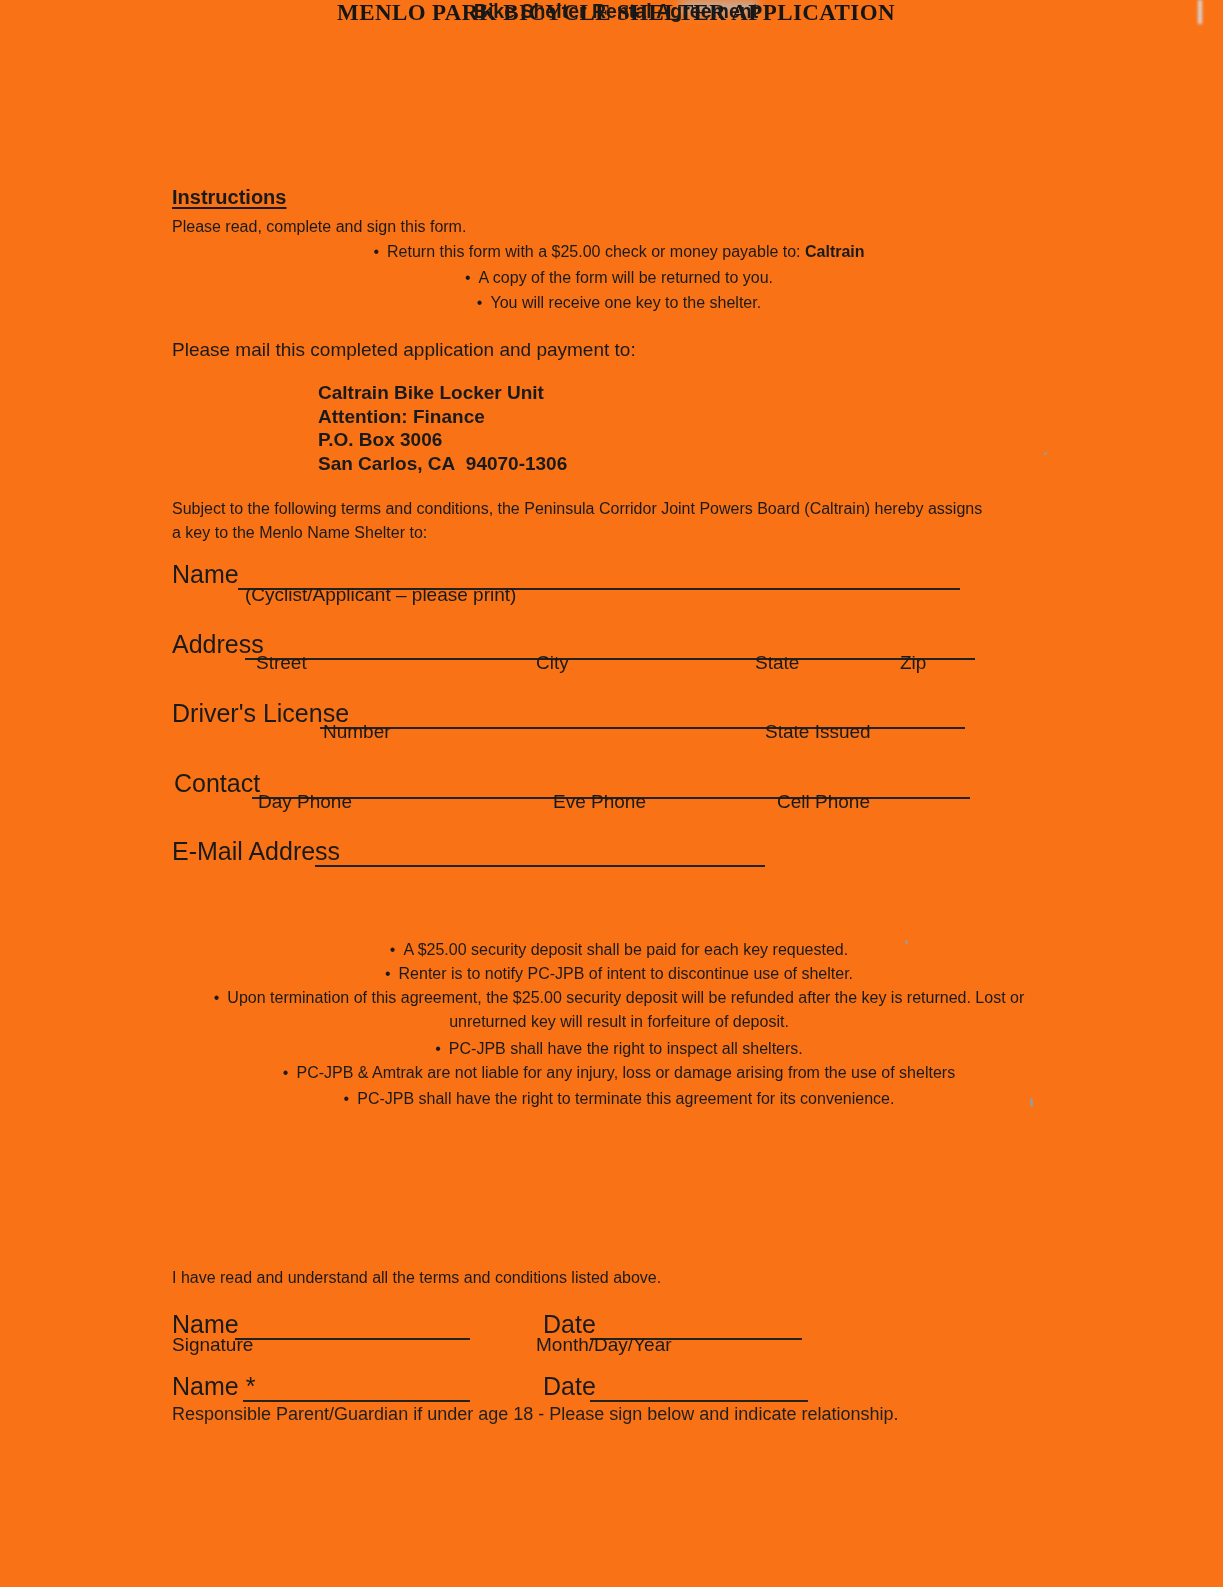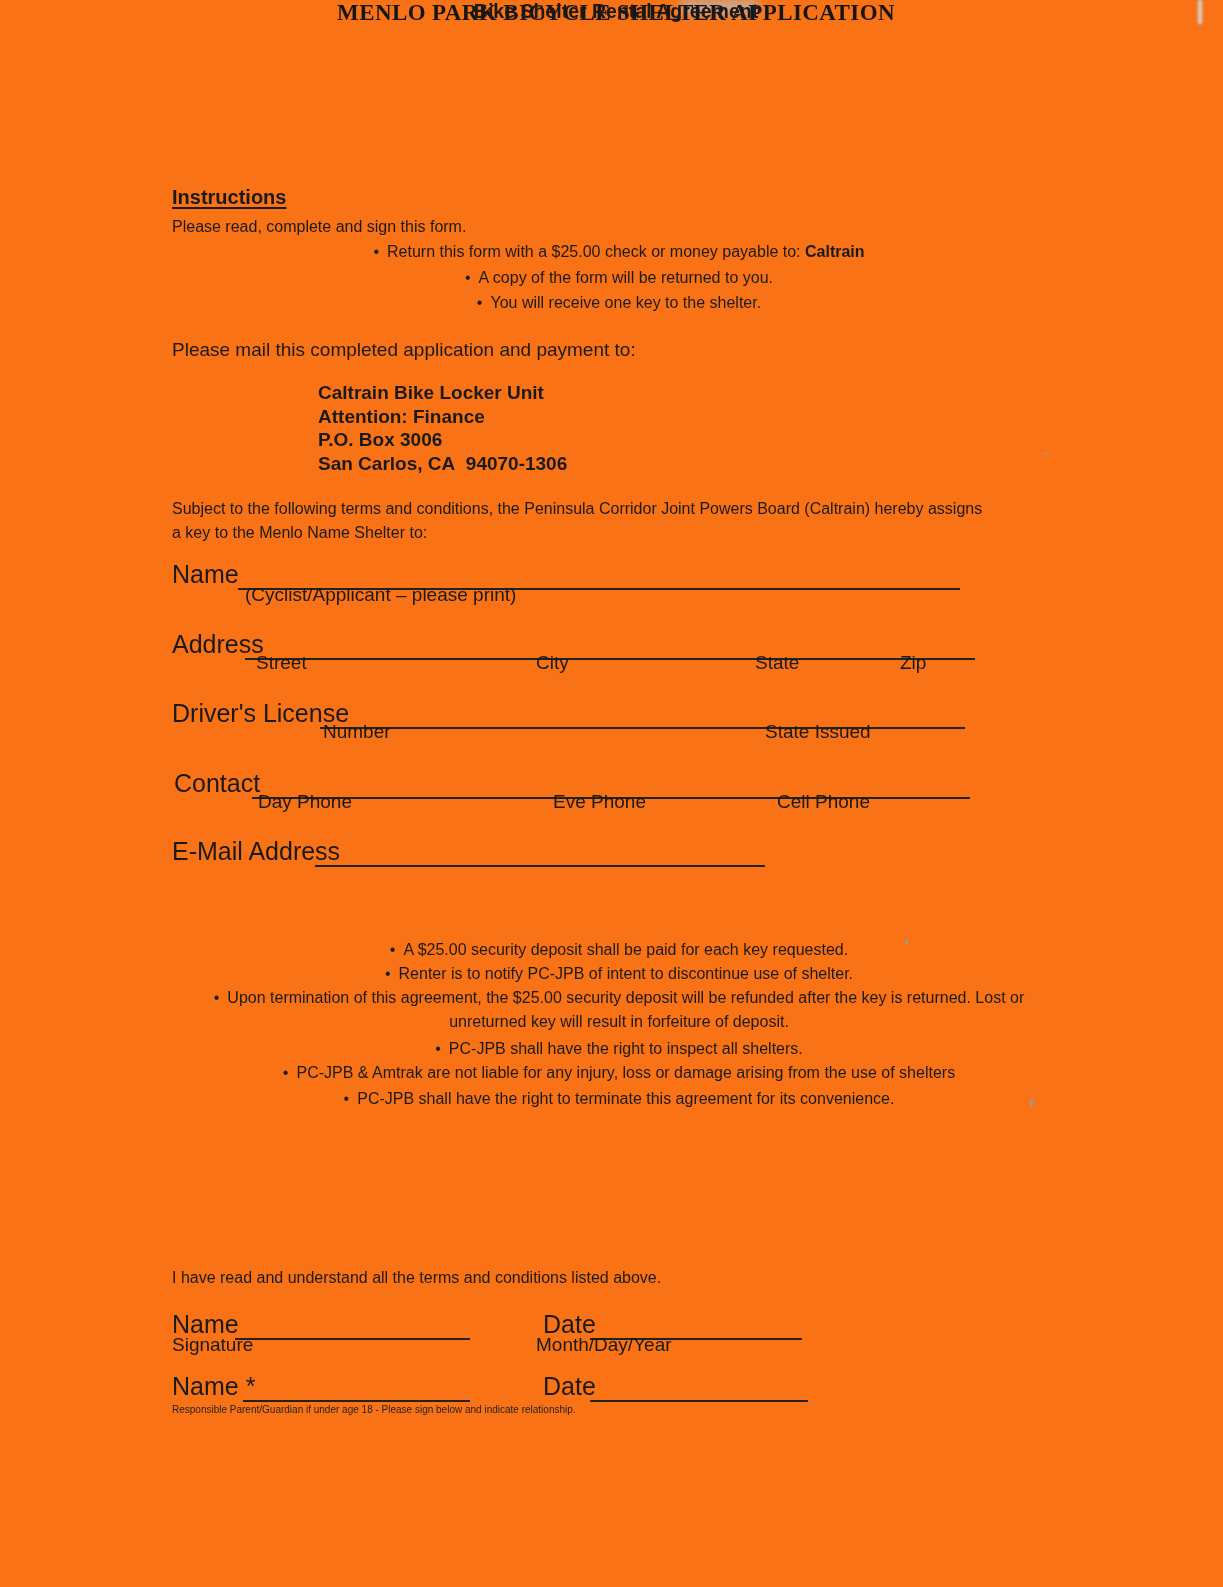--- a/index.html
+++ b/index.html
@@ -40,21 +40,21 @@
   .addr-block { font-weight:bold; font-size:19px; line-height:23.5px; }
   .field-row { height:26px; }
   .field-row .lbl { position:absolute; left:0; bottom:1px; font-size:25px; }
   .field-row .wline { position:absolute; bottom:0; border-bottom:2px solid #222222; height:0; }
   .sub-row { height:22px; font-size:19px; }
   .sub-row span { position:absolute; bottom:8px; }
   .agr-heading {
     left:0; top:886; width:888px;
     text-align:center; font-weight:bold; font-size:19.5px;
   }
-  .footnote { font-size:10px; color:#1f1f1f; }
+  .footnote { font-size:18px; color:#1f1f1f; }
   
   .smudge-top {
     left:680px; top:0; width:78px; height:14px;
     background:#b9bcbe; filter:blur(5px); opacity:0.75;
   }
   .mark-top-right {
     left:1198px; top:0; width:4px; height:24px;
     background:#d6d7d8; filter:blur(1.5px);
   }
   .speck { background:#9a9a9a; border-radius:50%; filter:blur(0.4px); }

